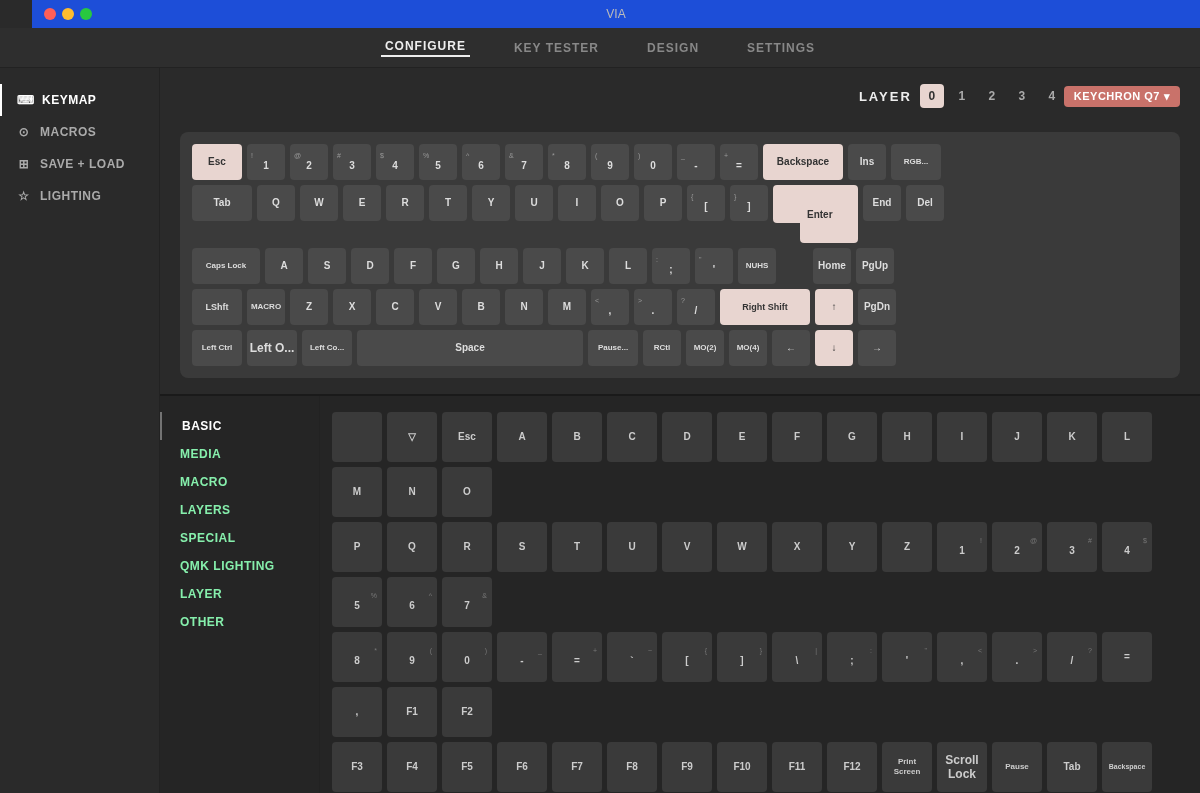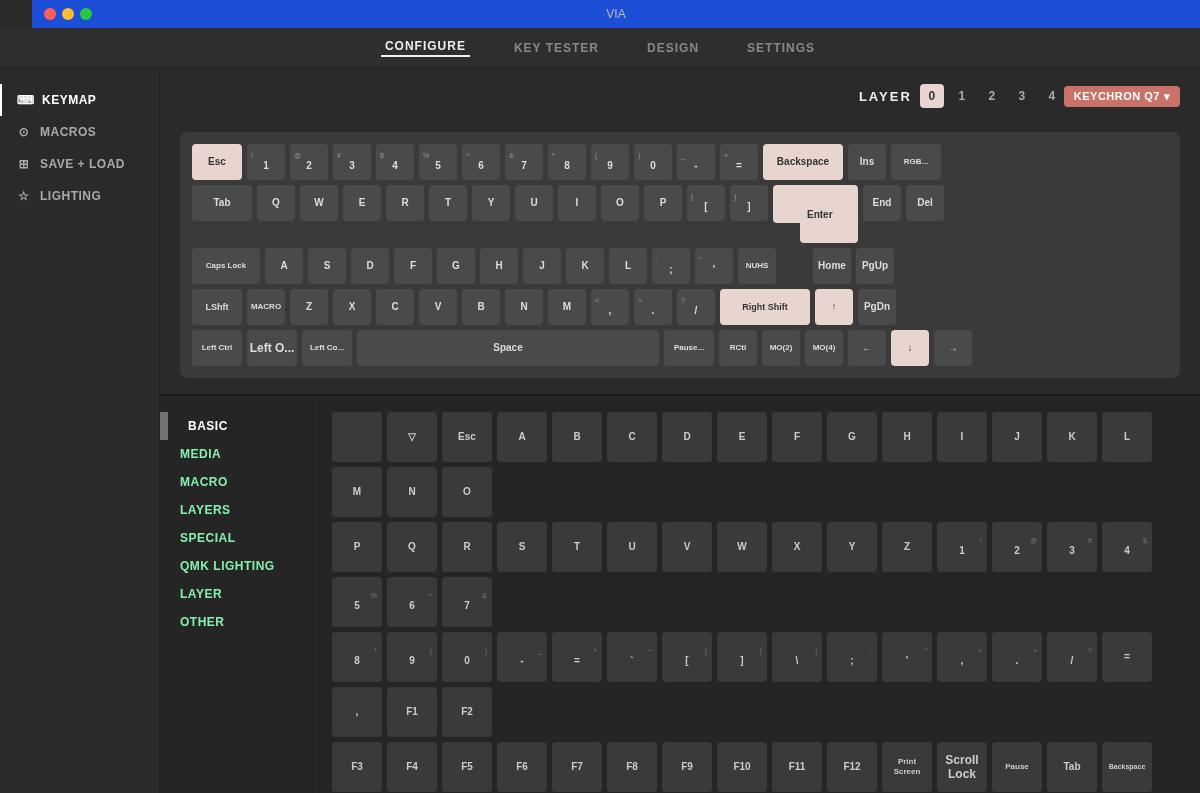--- a/index.html
+++ b/index.html
@@ -211,21 +211,21 @@
       font-size: 10px;
       font-weight: 600;
     }
     
     .w1 { width: 38px; }
     .w1-25 { width: 50px; }
     .w1-5 { width: 60px; }
     .w1-75 { width: 68px; }
     .w2 { width: 80px; }
     .w2-25 { width: 90px; }
-    .w6-25 { width: 302px; }
+    .w6-25 { width: 226px; }
     
     .lower-section {
       flex: 1;
       display: flex;
       overflow-y: auto;
       background: #252525;
     }
     .lower-sidebar {
       width: 160px;
       padding: 16px 0;
@@ -235,21 +235,21 @@
     .lower-sidebar-item {
       padding: 7px 20px;
       font-size: 12px;
       font-weight: 600;
       letter-spacing: 0.5px;
       color: #86efac;
       cursor: pointer;
     }
     .lower-sidebar-item.active {
       color: #fff;
-      border-left: 8px solid #737373;
+      border-left: 2px solid #737373;
     }
     .lower-content {
       flex: 1;
       padding: 16px 12px;
       overflow-y: auto;
     }
     
     .key-grid {
       display: flex;
       flex-direction: column;

